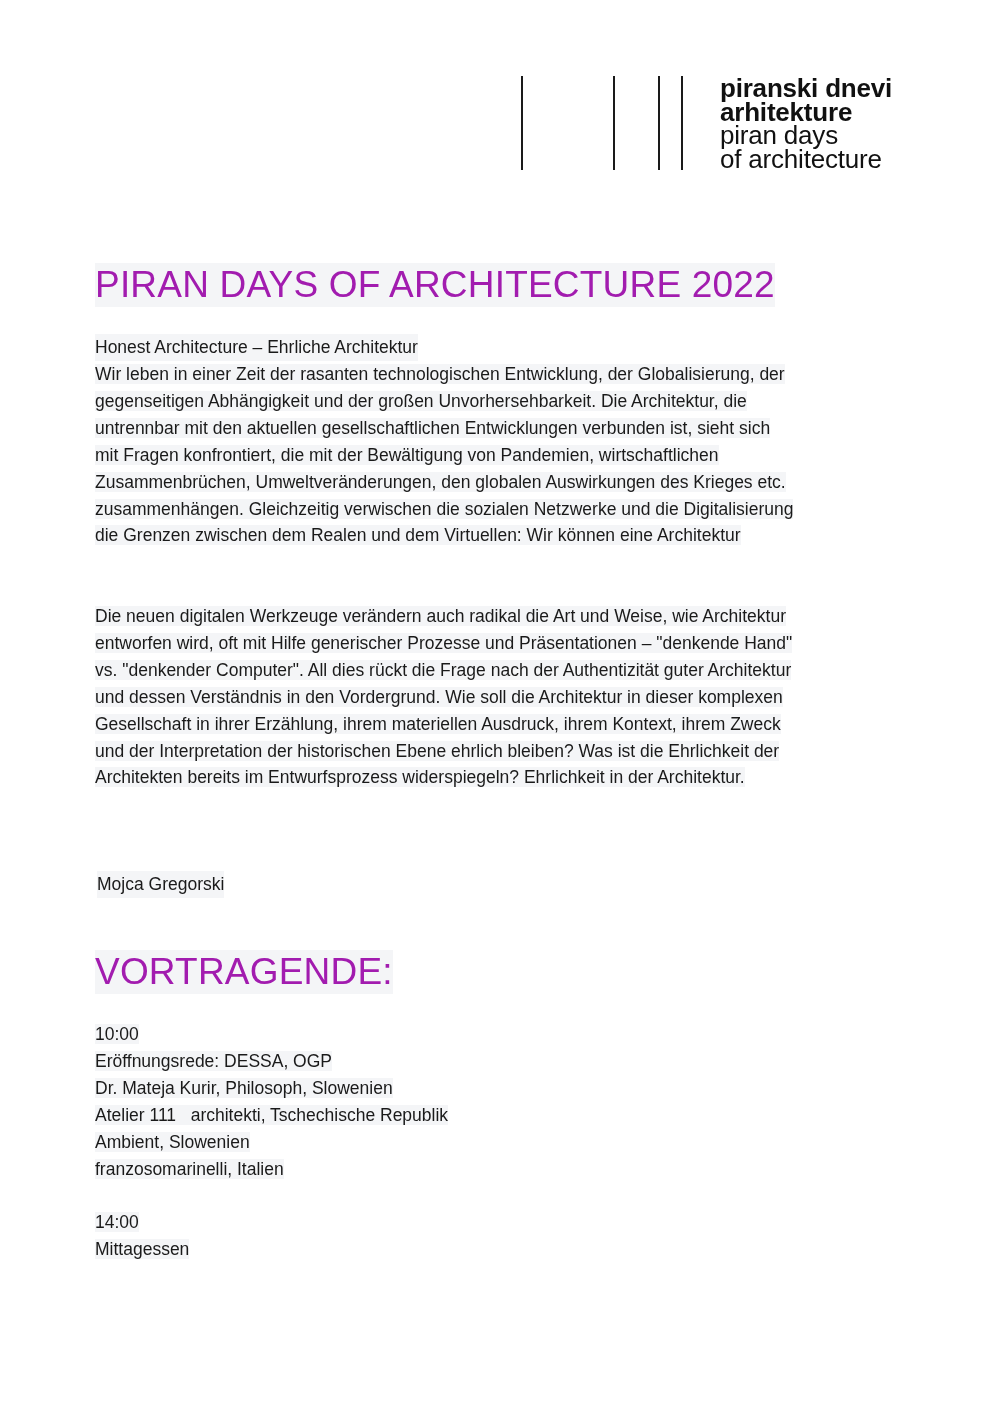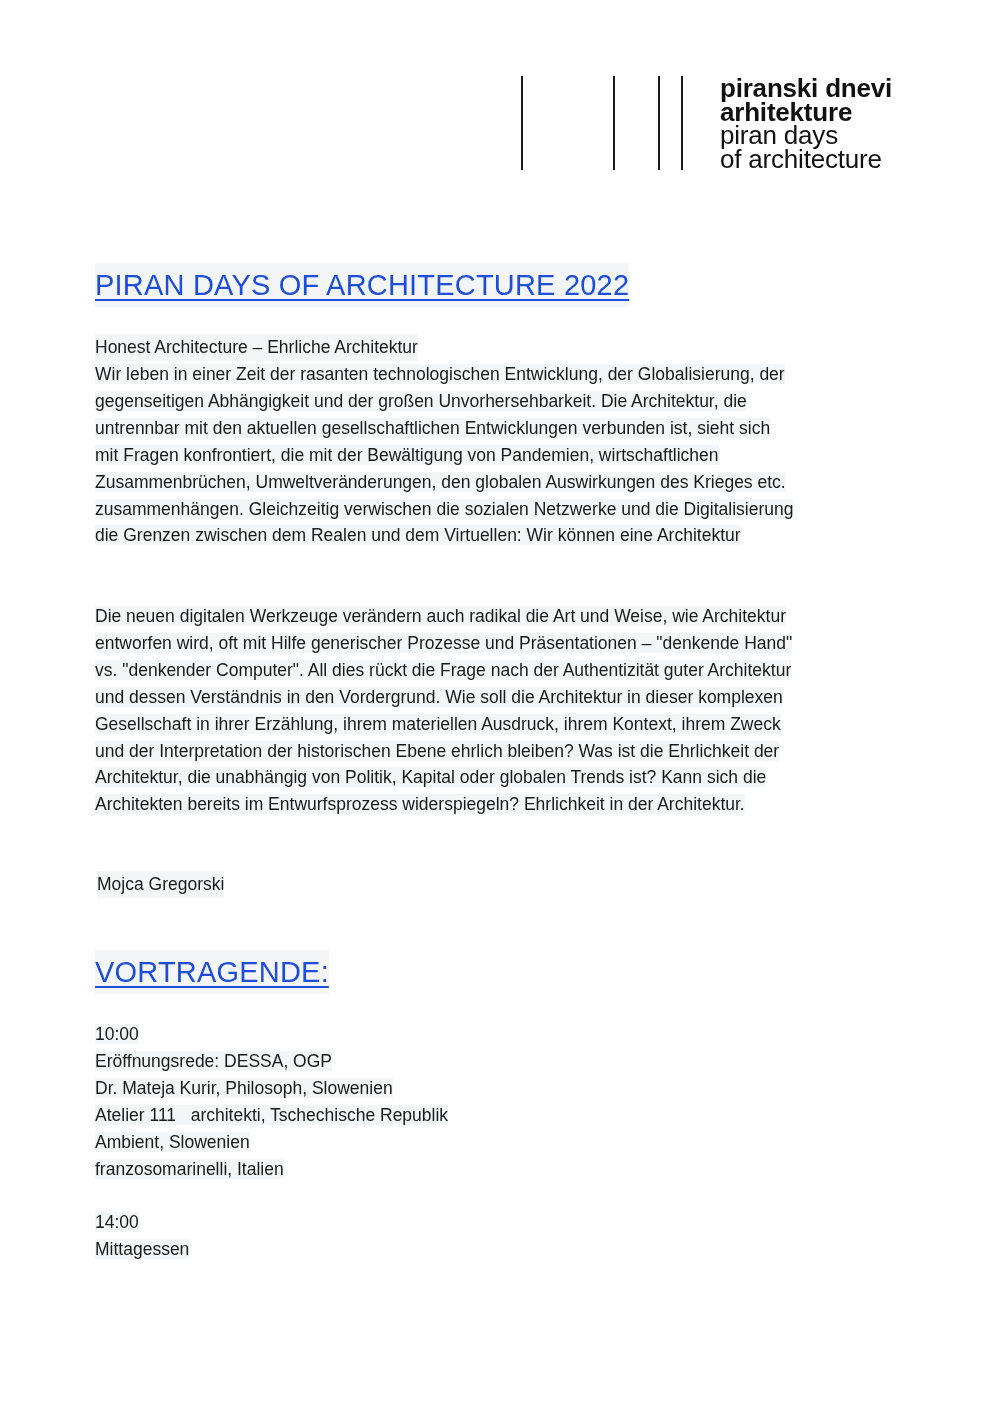--- a/index.html
+++ b/index.html
@@ -46,24 +46,23 @@
     .logo .words .bold { font-weight: 700; }
     .logo .words .light { font-weight: 400; }
 
     .hl {
       background: #f4f5f7;
     }
 
     .heading {
       position: absolute;
       left: 95px;
-      font-size: 29px;
+      font-size: 37px;
       line-height: 40px;
-      color: #1d4ed8;
-      text-decoration: underline;
+      color: #a21caf;
       text-decoration-thickness: 2px;
       text-underline-offset: 4px;
       padding: 2px 0;
       letter-spacing: 0.2px;
     }
     .h1 { top: 263px; }
     .h2 { top: 950px; }
 
     .subheading {
       position: absolute;
@@ -141,21 +140,20 @@
   <span class="line"><span>die Grenzen zwischen dem Realen und dem Virtuellen: Wir können eine Architektur</span></span>
 </div>
 
 <div class="para p2">
   <span class="line"><span>Die neuen digitalen Werkzeuge verändern auch radikal die Art und Weise, wie Architektur</span></span>
   <span class="line"><span>entworfen wird, oft mit Hilfe generischer Prozesse und Präsentationen – "denkende Hand"</span></span>
   <span class="line"><span>vs. "denkender Computer". All dies rückt die Frage nach der Authentizität guter Architektur</span></span>
   <span class="line"><span>und dessen Verständnis in den Vordergrund. Wie soll die Architektur in dieser komplexen</span></span>
   <span class="line"><span>Gesellschaft in ihrer Erzählung, ihrem materiellen Ausdruck, ihrem Kontext, ihrem Zweck</span></span>
   <span class="line"><span>und der Interpretation der historischen Ebene ehrlich bleiben? Was ist die Ehrlichkeit der</span></span>
-  <span class="line"><span>Architektur, die unabhängig von Politik, Kapital oder globalen Trends ist? Kann sich die</span></span>
   <span class="line"><span>Architekten bereits im Entwurfsprozess widerspiegeln? Ehrlichkeit in der Architektur.</span></span>
 </div>
 
 <div class="author hl">Mojca Gregorski</div>
 
 <div class="heading h2 hl">VORTRAGENDE:</div>
 
 <div class="program">
   <span class="line"><span>10:00</span></span>
   <span class="line"><span>Eröffnungsrede: DESSA, OGP</span></span>

